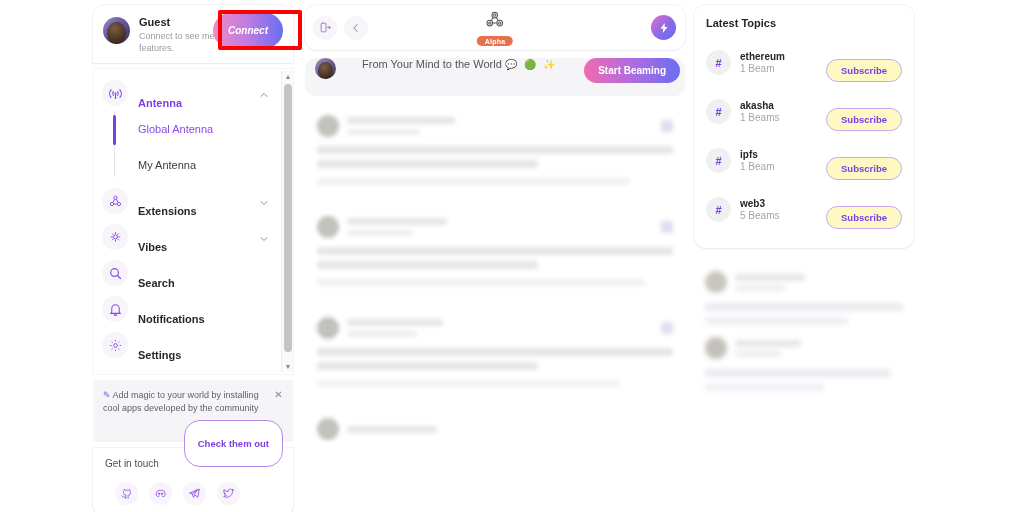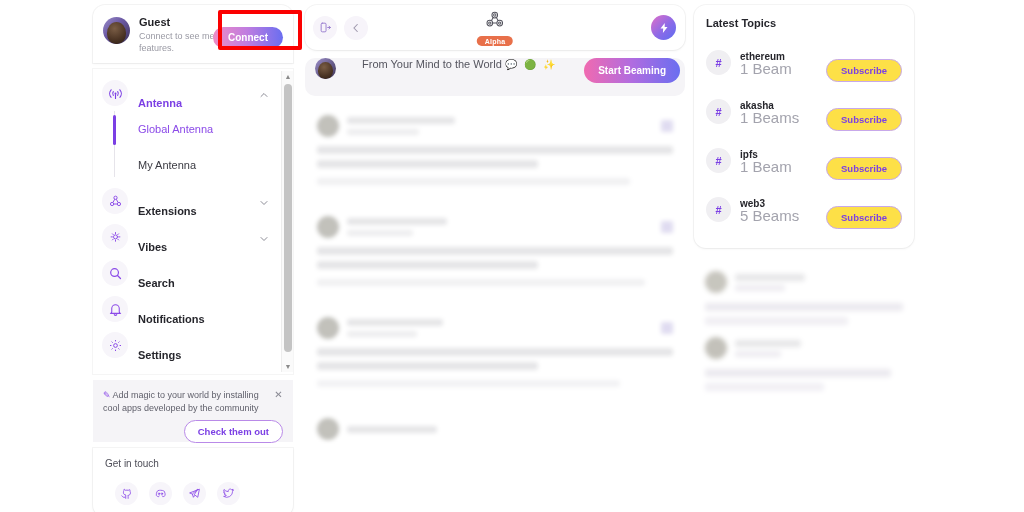--- a/index.html
+++ b/index.html
@@ -50,25 +50,25 @@
     background: radial-gradient(circle at 40% 30%, #7a5d45 0%, #4a3323 60%, #2a1d14 100%);
   }
   .profile-text { flex: 1; min-width: 0; }
   .profile-name {
     font-size: 11px; font-weight: bold; color: #1f1f24; line-height: 13px;
   }
   .profile-sub {
     font-size: 9px; color: #9a9aa4; line-height: 11.5px; margin-top: 2px;
   }
   .connect-btn {
-    position: absolute; right: 10px; top: 22px;
-    padding: 5px 15px; border-radius: 20px;
+    position: absolute; right: 10px; top: 8px;
+    padding: 12px 15px; border-radius: 20px;
     background: linear-gradient(90deg, #ee8bc4 0%, #c07de0 48%, #6a6ef0 100%);
     color: #ffffff; font-size: 10px; font-weight: bold;
-    border: none; cursor: pointer; white-space: nowrap;
+    border: none; cursor: pointer; white-space: nowrap; font-style: italic;
   }
   .red-box {
     position: absolute; left: 218px; top: 10px;
     width: 84px; height: 40px;
     border: 4px solid #fb0000; border-radius: 2px;
     pointer-events: none; z-index: 30;
   }
 
   
   .nav-card {
@@ -135,21 +135,21 @@
   .promo-spark { color: #8b4ae8; font-size: 9px; }
   .promo-close {
     position: absolute; right: 9px; top: 9px;
     width: 11px; height: 11px; cursor: pointer;
     color: #8a8a94; font-size: 10px; line-height: 11px; text-align: center;
   }
   .promo-btn-row { display: flex; justify-content: flex-end; margin-top: 6px; }
   .outline-btn {
     border: 1px solid #b98ae8; border-radius: 16px;
     background: #fff; color: #7b3fe4;
-    font-size: 9.5px; font-weight: bold; padding: 5px 13px; cursor: pointer; text-align: center;
+    font-size: 9.5px; font-weight: bold; padding: 17px 13px; cursor: pointer; text-align: center;
   }
 
   
   .footer-card {
     background:#fff; border-radius: 0 0 12px 12px;
     padding: 10px 12px 12px 12px;
     box-shadow: 0 0 0 1px rgba(0,0,0,0.04), 0 1px 3px rgba(0,0,0,0.05);
   }
   .footer-title { font-size: 10px; color: #4e4e58; }
   .social-row { display: flex; gap: 11px; margin-top: 13px; padding-left: 10px; }
@@ -233,23 +233,23 @@
   }
   .topics-title { font-size: 11px; font-weight: bold; color: #26262c; margin-bottom: 9px; }
   .topic-row { display: flex; align-items: center; gap: 9px; padding: 5px 0; }
   .hash {
     width: 25px; height: 25px; border-radius: 50%; background: #f0eff2;
     display: flex; align-items: center; justify-content: center;
     color: #7b3fe4; font-size: 11px; font-weight: bold; flex: 0 0 auto;
   }
   .topic-meta { flex: 1; min-width: 0; }
   .topic-name { font-size: 10px; font-weight: bold; color: #26262c; line-height: 12px; }
-  .topic-count { font-size: 15px; color: #a3a3ad; line-height: 12px; }
+  .topic-count { font-size: 10px; color: #a3a3ad; line-height: 12px; }
   .sub-btn {
-    border: 1px solid #c7a8ea; border-radius: 14px; background: #fde047;
+    border: 1px solid #c7a8ea; border-radius: 14px; background: #fef9c3;
     color: #7b3fe4; font-size: 9.5px; font-weight: bold;
     padding: 5px 0; width: 76px; text-align: center; cursor: pointer; flex: 0 0 auto; margin-top: 16px;
   }
   .right-skel {
     margin-top: 12px; background: #fff; border-radius: 10px;
     padding: 11px; filter: blur(2.4px); opacity: .9;
   }
 </style>
 </head>
 <body>

